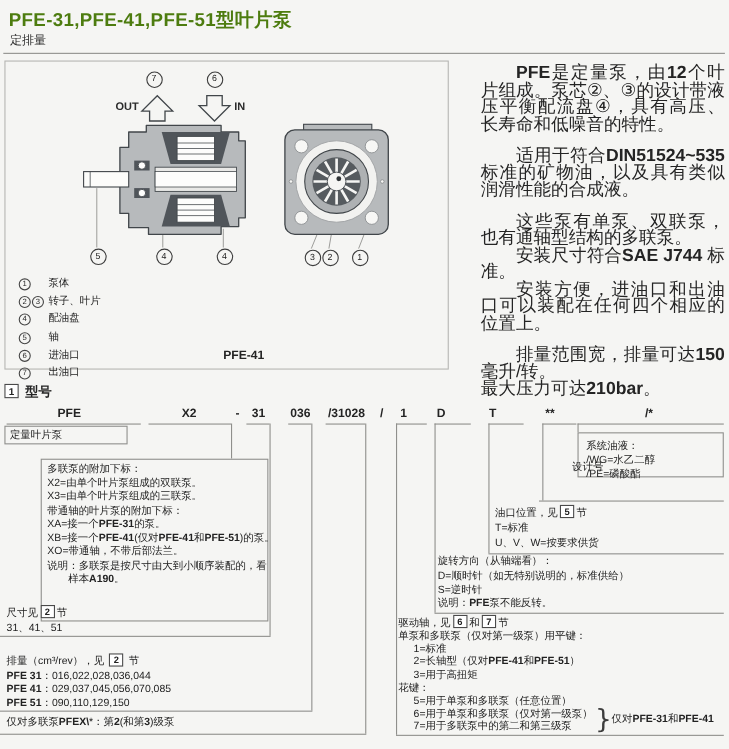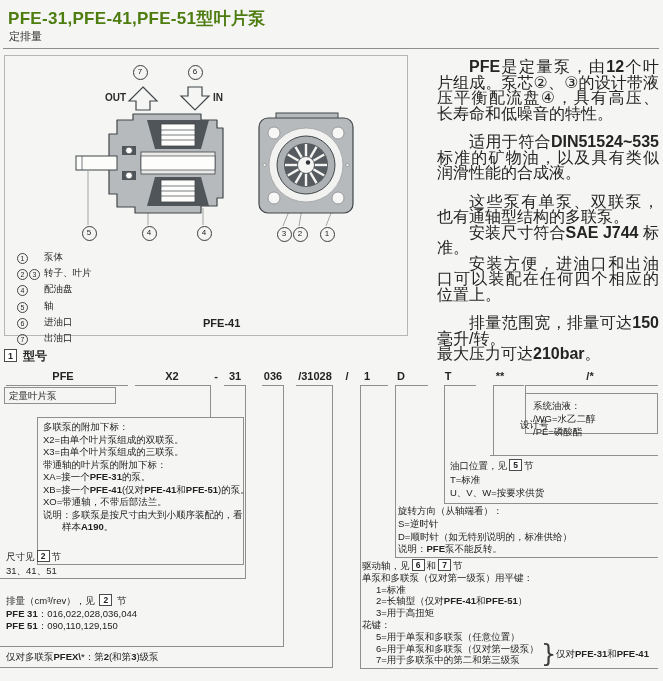--- a/index.html
+++ b/index.html
@@ -245,20 +245,21 @@
   </div>
 
   <div id="size-note" class="ann" style="left:6px;top:550px;line-height:13.5px;">
       <div>尺寸见<span class="numbox">2</span>节</div>
       <div>31、41、51</div>
     </div>
 
   <div id="disp-note" class="ann" style="left:6px;top:594px;line-height:12.5px;">
       <div>排量（cm³/rev），见 <span class="numbox">2</span> 节</div>
       <div><b>PFE 31</b>：016,022,028,036,044</div>
+      <div><b>PFE 41</b>：029,037,045,056,070,085</div>
       <div><b>PFE 51</b>：090,110,129,150</div>
     </div>
 
   <div class="ann" style="left:6px;top:651px;">仅对多联泵<b>PFEX\</b>*：第<b>2</b>(和第<b>3</b>)级泵</div>
 
   <div class="obox" style="left:525px;top:393px;width:133px;height:41px;">
     <div id="fluid-box-content" class="ann" style="left:7px;top:5px;line-height:13px;">
         <div>系统油液：</div>
         <div>/WG=水乙二醇</div>
         <div>/PE=磷酸酯</div>
@@ -268,22 +269,22 @@
   <div class="ann" style="left:496px;top:419px;margin-left:24px;">设计号</div>
 
   <div id="port-note" class="ann" style="left:450px;top:459px;line-height:13.5px;">
       <div>油口位置，见<span class="numbox">5</span>节</div>
       <div>T=标准</div>
       <div>U、V、W=按要求供货</div>
     </div>
 
   <div id="rotation-note" class="ann" style="left:398px;top:505px;line-height:12.8px;">
       <div>旋转方向（从轴端看）：</div>
+      <div>D=顺时针（如无特别说明的，标准供给）</div>
       <div>S=逆时针</div>
-      <div>D=顺时针（如无特别说明的，标准供给）</div>
       <div>说明：<b>PFE</b>泵不能反转。</div>
     </div>
 
   <div id="shaft-note" class="ann" style="left:362px;top:559px;line-height:11.8px;">
       <div>驱动轴，见<span class="numbox">6</span>和<span class="numbox">7</span>节</div>
       <div>单泵和多联泵（仅对第一级泵）用平键：</div>
       <div class="ind">1=标准</div>
       <div class="ind">2=长轴型（仅对<b>PFE-41</b>和<b>PFE-51</b>）</div>
       <div class="ind">3=用于高扭矩</div>
       <div>花键：</div>

